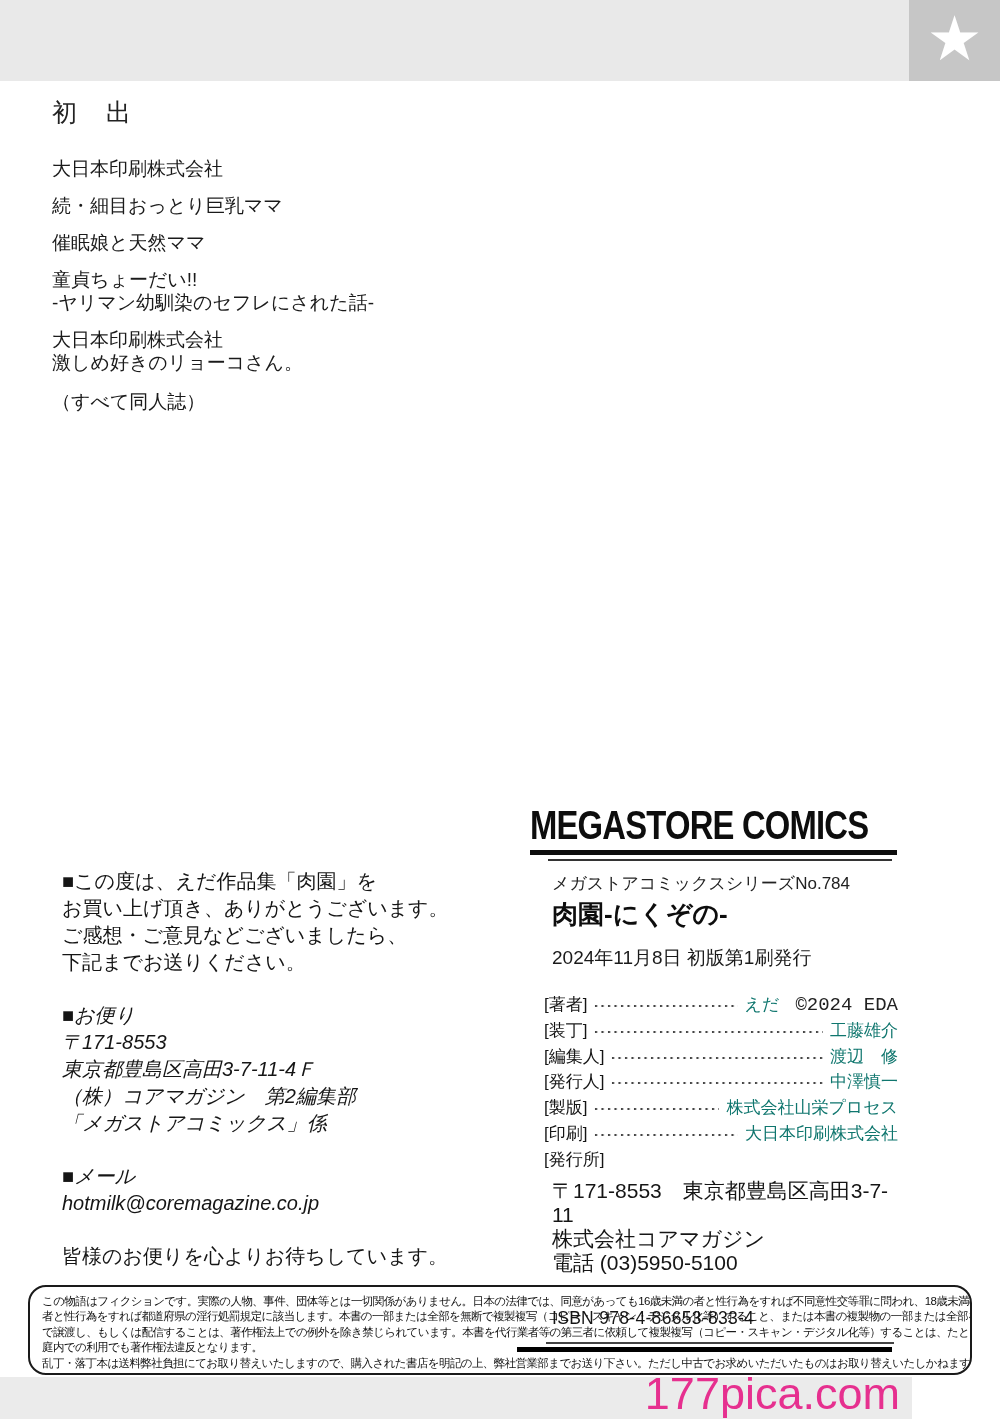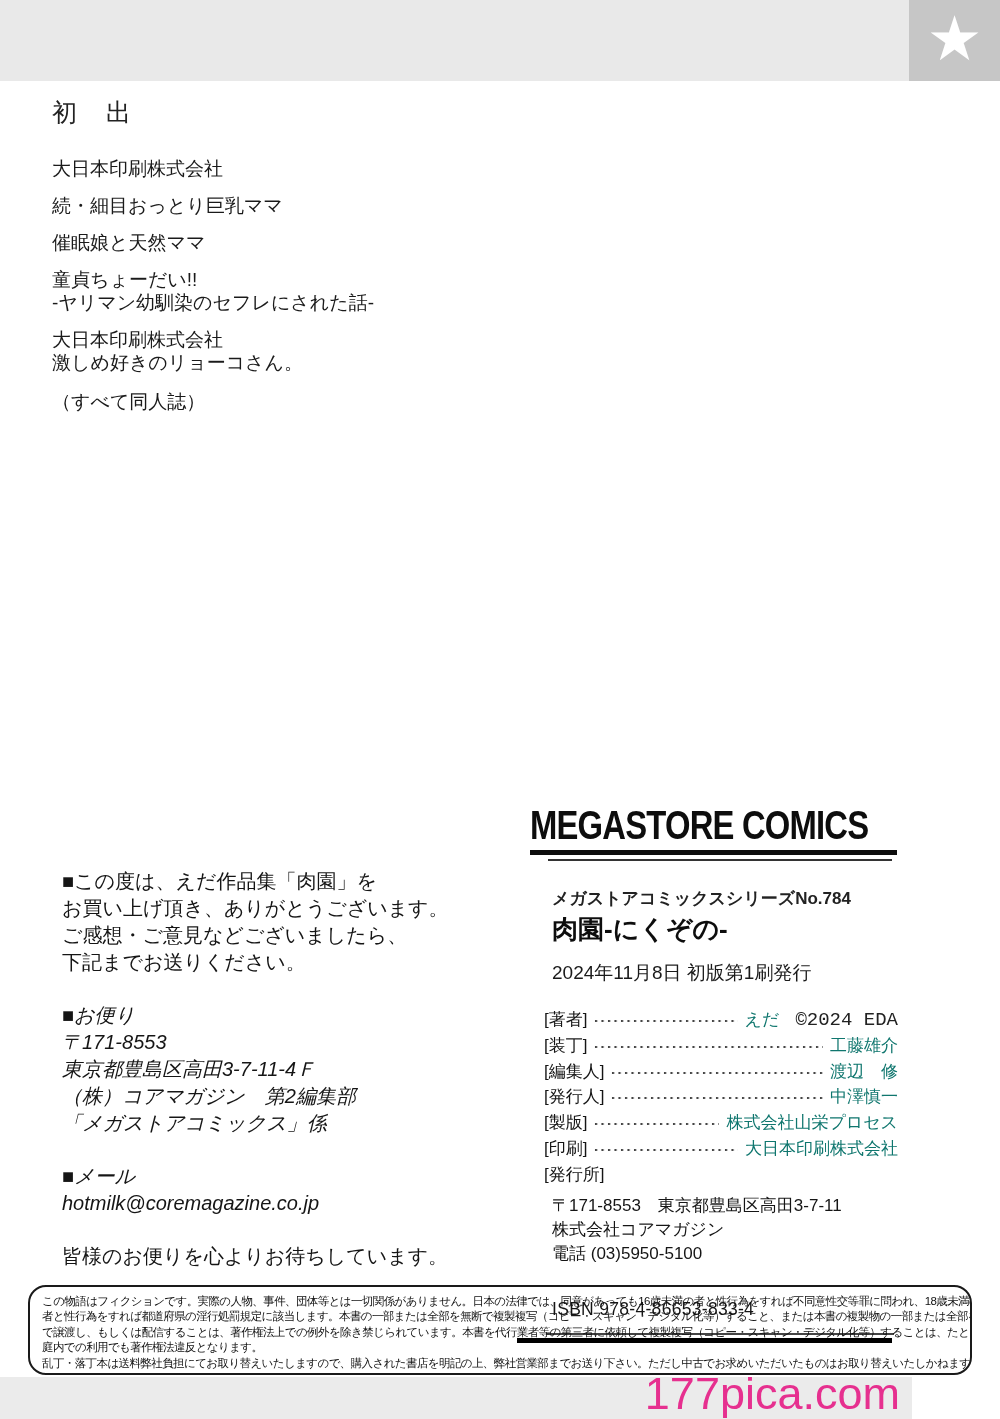--- a/index.html
+++ b/index.html
@@ -26,34 +26,34 @@
   .lc-head { margin-bottom:0px; }
   .lc-block { margin-bottom:26px;font-style:italic; }
   .lc-closing { margin-top:14px; }
 
   
   .right-col { position:absolute; left:530px; top:804px; width:368px; color:#111; }
   .brand { font-size:41px; font-weight:900; letter-spacing:-1px; white-space:nowrap;
            transform:scaleX(0.80); transform-origin:left center; line-height:1.05; color:#0d0d0d; }
   .rule-thick { height:5px; background:#0d0d0d; margin-top:3px; width:367px; }
   .rule-thin  { height:2px; background:#333; margin-top:4px; margin-left:18px; width:344px; }
-  .series { margin-top:26px; margin-left:22px; font-size:17px; color:#222;font-weight:bold; }
+  .series { margin-top:11px; margin-left:22px; font-size:17px; color:#222; }
   .book-title { margin-left:22px; margin-top:2px; font-size:26px; font-weight:bold; color:#0d0d0d; }
   .edition { margin-left:22px; margin-top:13px; font-size:19px; color:#1a1a1a; }
 
   .credits { margin-top:22px; margin-left:14px; width:354px; font-size:17px; }
   .credit-row { display:flex; align-items:baseline; height:25.8px; }
   .credit-label { white-space:nowrap; color:#151515; }
   .credit-leader { flex:1; align-self:center; height:4px; margin:0 7px;
       background-image:radial-gradient(circle at 2px 2px, #444 1.1px, transparent 1.5px);
       background-size:6.5px 4px; background-repeat:repeat-x; }
   .credit-value { white-space:nowrap; color:#0f766e;text-align:center; }
   .credit-extra { font-family:Liberation Mono, monospace; font-size:19px; margin-left:16px; color:#222; }
 
-  .publisher { margin-left:22px; margin-top:5px; font-size:17px; line-height:24px; color:#151515; }
+  .publisher { margin-left:22px; margin-top:5px; font-size:21px; line-height:24px; color:#151515; }
   .isbn { margin-left:22px; margin-top:33px; font-size:17.5px; color:#151515; letter-spacing:0.3px; }
   .rule-thin2 { height:2px; background:#444; margin-top:13px; margin-left:16px; width:348px; }
   .rule-thick2 { height:5.5px; background:#000; margin-top:3px; margin-left:-13px; width:375px; }
 
   
   .disclaimer { position:absolute; left:28px; top:1285px; width:944px; height:90px;
       border:2.5px solid #1a1a1a; border-radius:18px; padding:7px 12px 6px 12px;
       font-size:11.5px; line-height:15.4px; letter-spacing:-0.6px; color:#111;
       overflow:hidden; }
   .disclaimer .dline { white-space:nowrap; }

